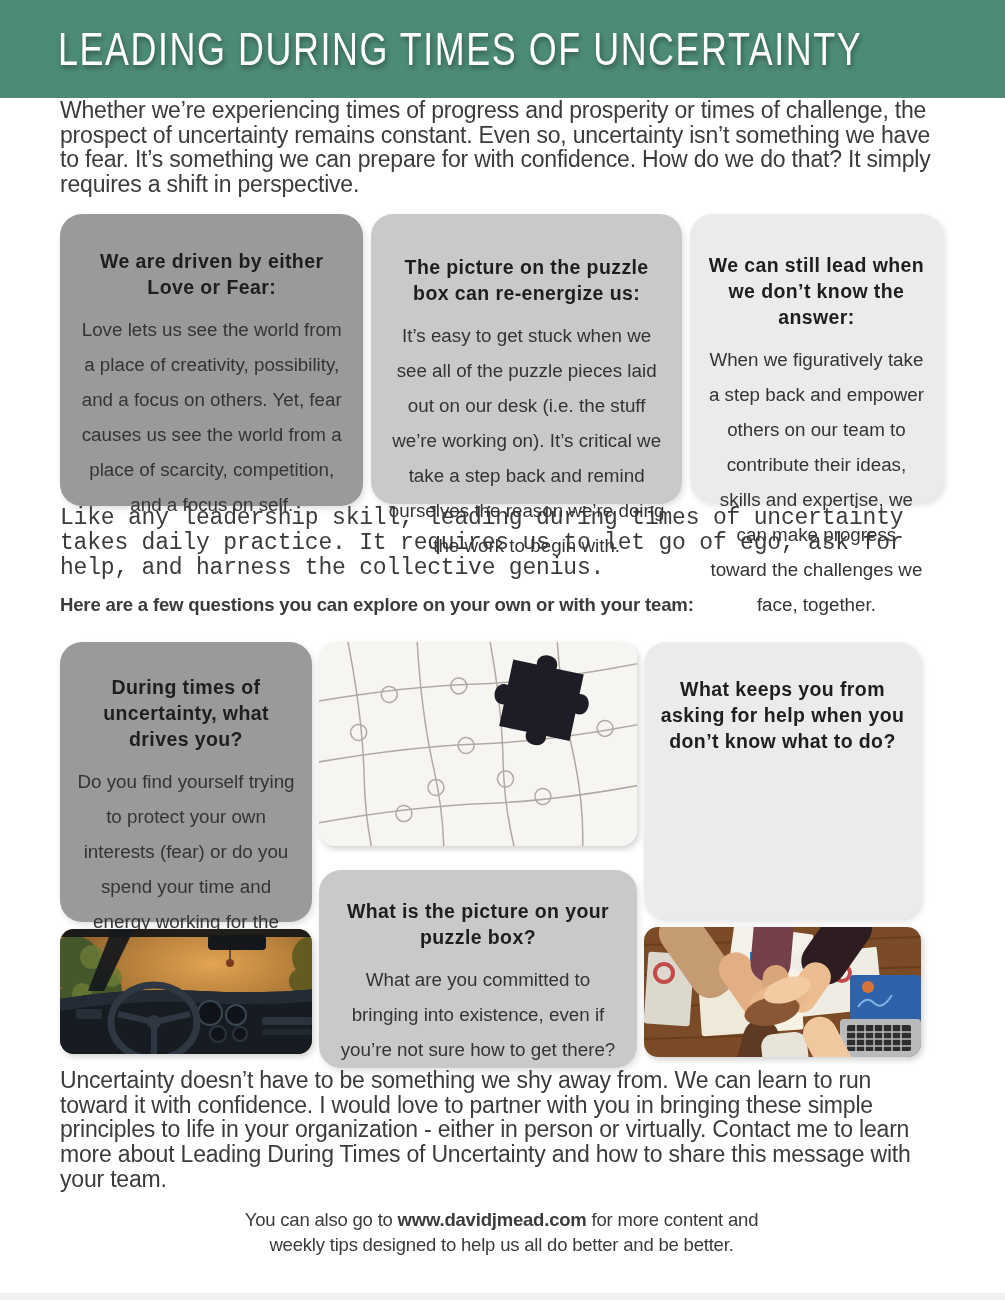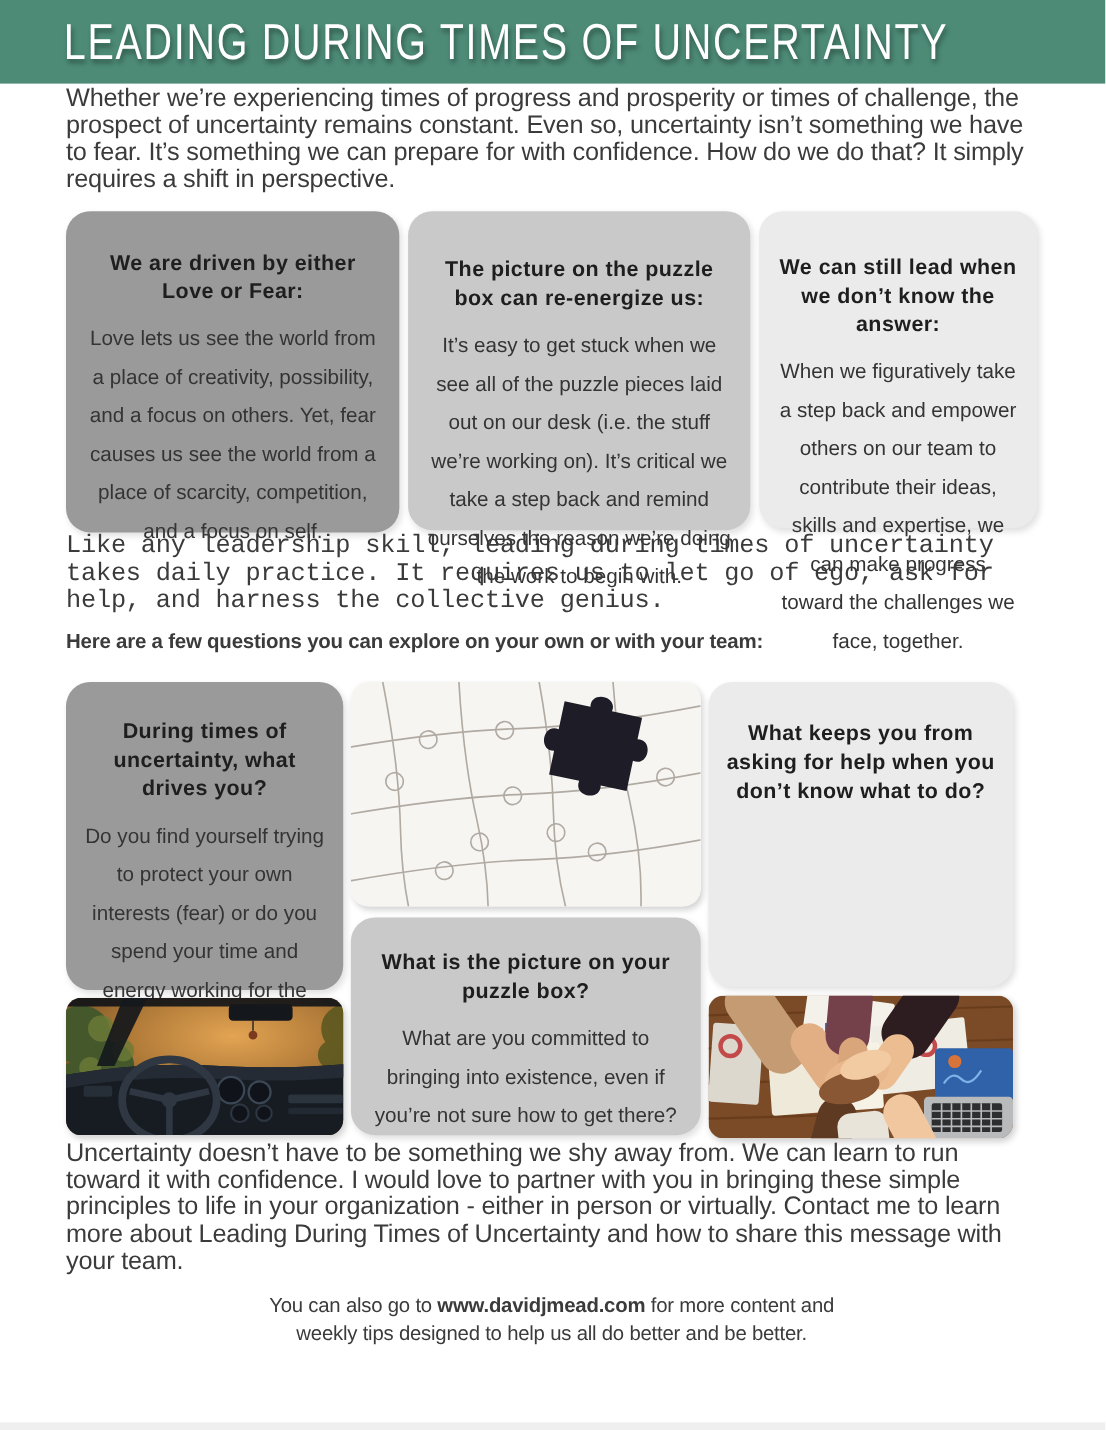--- a/index.html
+++ b/index.html
@@ -4,21 +4,21 @@
 <style>
   * { box-sizing: border-box; }
   html,body { margin:0; padding:0; }
   body {
     width:1005px; height:1300px; position:relative; overflow:hidden;
     background:#ffffff; color:#3b3b3b;
     font-family:"Liberation Sans", sans-serif;
   }
   
   .header {
-    height:76px; background:#4d8b77;
+    height:98px; background:#4d8b77;
     display:flex; align-items:center; justify-content:space-between;
     padding:0 50px 0 58px;
   }
   .title {
     font-size:46px; font-weight:400; color:#fff; white-space:nowrap;
     letter-spacing:2px; transform:scaleX(0.78); transform-origin:left center;
     text-shadow:2px 3px 6px rgba(0,0,0,0.38);
   }
   
   .content { padding:0 62px 0 60px; }
@@ -44,21 +44,21 @@
   .c3 { width:283px; height:288px; padding-top:30px; }
   .card h3 {
     margin:8px 0 12px; font-size:19.5px; line-height:26px; color:#1e1e1e;
     letter-spacing:0.4px; font-weight:700;
   }
   .card p { margin:0; font-size:18.8px; line-height:35px; color:#343434; }
   
   .qgrid { display:flex; gap:7px; margin-top:26px; }
   .qcol { display:flex; flex-direction:column; }
   .col1 { width:252px; gap:7px; }
-  .col2 { width:318px; gap:10px; }
+  .col2 { width:318px; gap:24px; }
   .col3 { width:277px; gap:8px; }
   .q1 { height:280px; padding-top:24px; }
   .q2 { height:198px; padding-top:20px; }
   .q3 { height:277px; padding-top:26px; }
   .photo {
     border-radius:14px; overflow:hidden; box-shadow:2px 3px 6px rgba(0,0,0,0.18);
     line-height:0;
   }
   .photo svg { display:block; }
   .puzzle-photo { border-radius:16px; }

